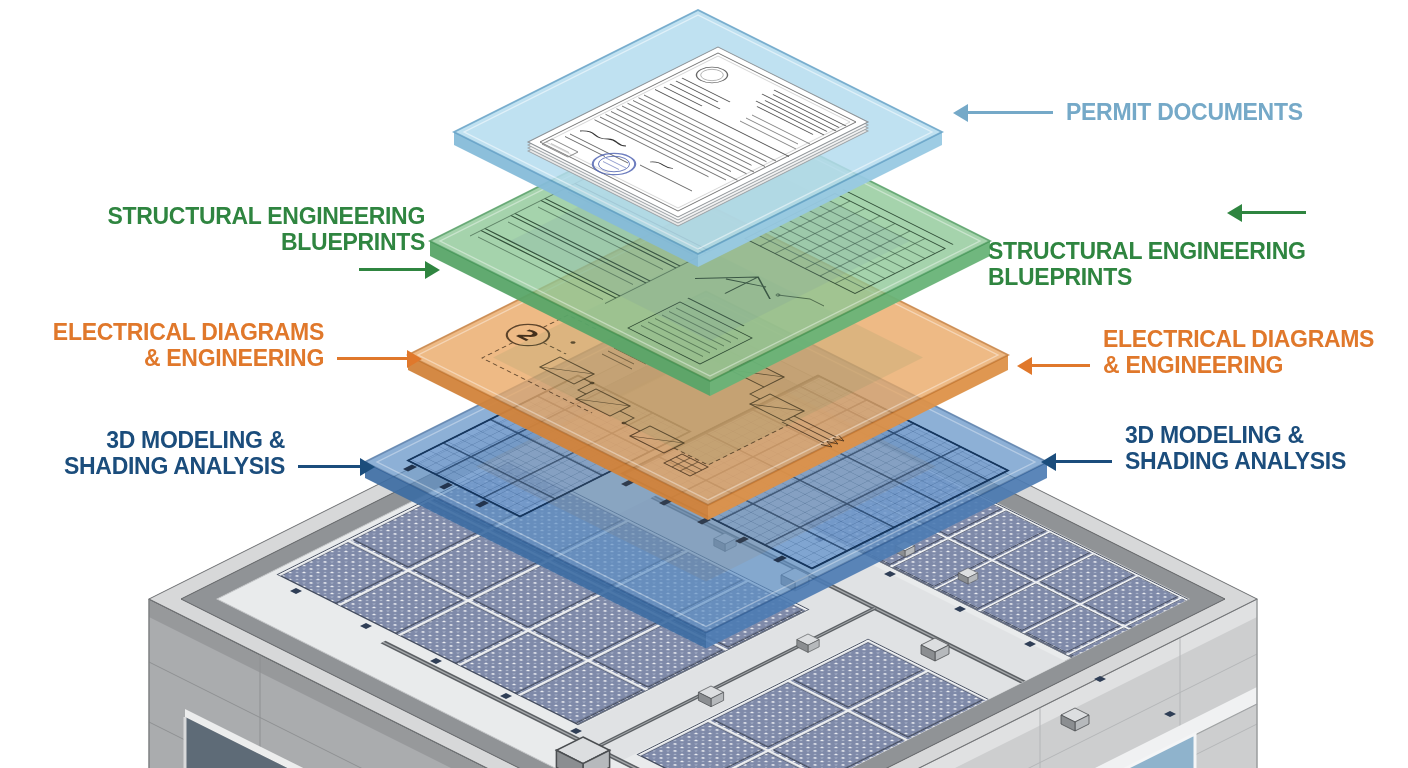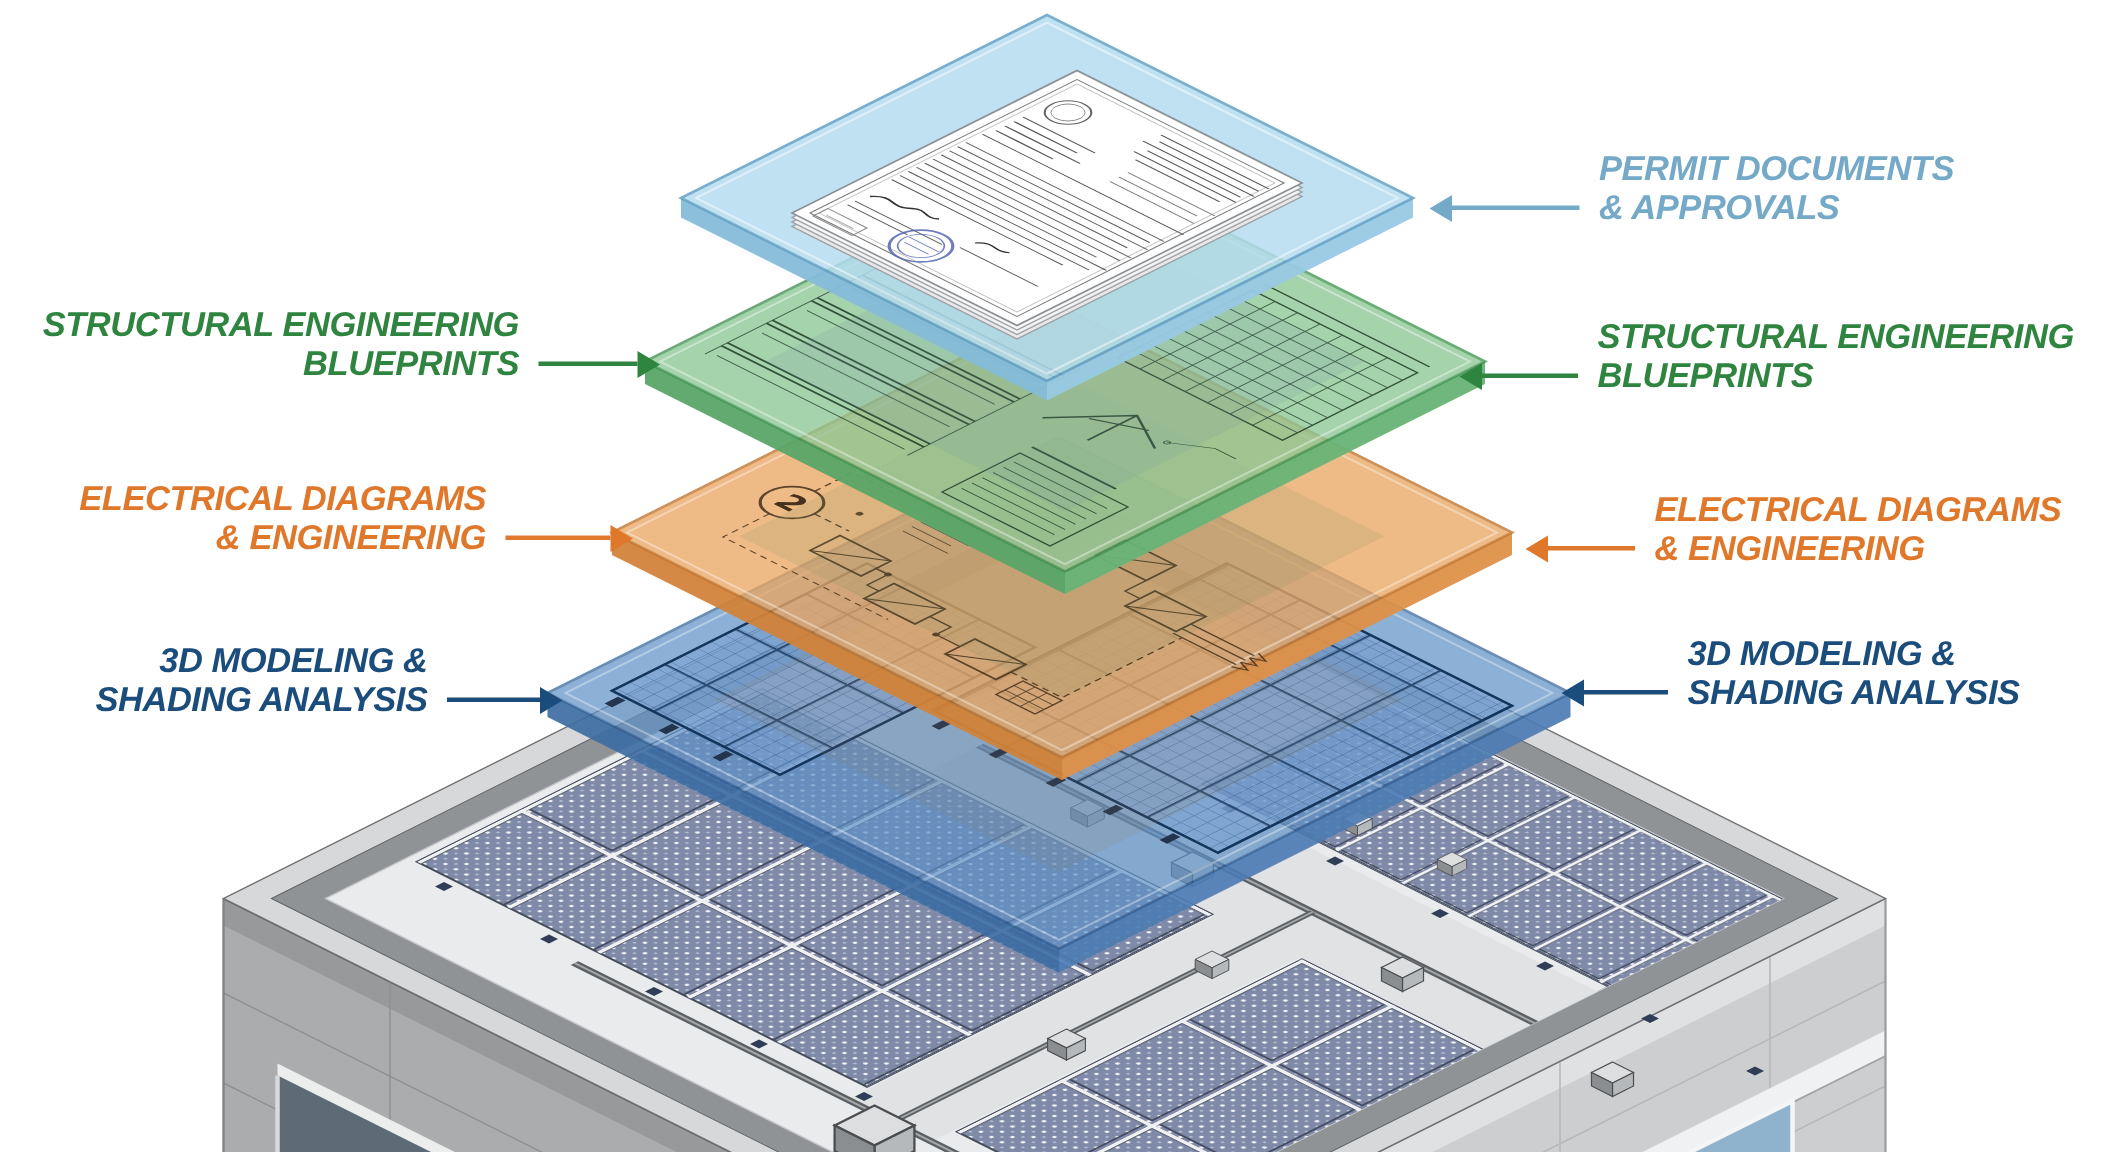--- a/index.html
+++ b/index.html
@@ -2,24 +2,24 @@
 <html style="--c-permit: #75a9c8; --c-structural: #2f8540; --c-electrical: #e0782b; --c-modeling: #1b4d7c;"><head>
 <meta charset="utf-8">
 <style>
   html,body{margin:0;padding:0;background:#ffffff;}
   #stage{position:relative;width:1408px;height:768px;overflow:hidden;background:#ffffff;
          font-family:"Liberation Sans",sans-serif;}
   #artwork{position:absolute;left:0;top:0;}
   .callout{position:absolute;display:flex;align-items:flex-end;gap:13px;
            font-weight:bold;font-size:23px;line-height:26px;letter-spacing:-0.3px;
            white-space:nowrap;}
-  .callout .txt{display:flex;flex-direction:column;font-style:italic;}
+  .callout .txt{display:flex;flex-direction:column;}
   .callout.align-right .txt{text-align:right;}
   .callout.permit{color:var(--c-permit,#75a9c8);}
-  .callout.structural{color:var(--c-structural,#2f8540);}
+  .callout.structural{color:var(--c-structural,#2f8540);flex-direction:column;}
   .callout.electrical{color:var(--c-electrical,#e0782b);margin-left:28px;}
   .callout.modeling{color:var(--c-modeling,#1b4d7c);justify-content:flex-end;}
   .arrow{position:relative;height:3px;background:currentColor;margin-bottom:11px;flex:0 0 auto;}
   .arrow.point-right::after{content:"";position:absolute;left:100%;top:50%;
       transform:translateY(-50%);border:9px solid transparent;border-left:15px solid currentColor;border-right:0;}
   .arrow.point-left::before{content:"";position:absolute;right:100%;top:50%;
       transform:translateY(-50%);border:9px solid transparent;border-right:15px solid currentColor;border-left:0;}
 </style>
 </head>
 <body>
@@ -277,21 +277,20 @@
         </g>
       </g>
     </g>
   </g>
 </svg>
 
 <div class="callout permit" style="left:968px;top:99px;">
   <span class="arrow point-left" style="width:85px;"></span>
   <span class="txt">
     <span>PERMIT DOCUMENTS</span>
-    <span>&amp; APPROVALS</span>
   </span>
 </div>
 
 <div class="callout structural align-right" style="right:983px;top:203px;">
   <span class="txt">
     <span>STRUCTURAL ENGINEERING</span>
     <span>BLUEPRINTS</span>
   </span>
   <span class="arrow point-right" style="width:66px;"></span>
 </div>

